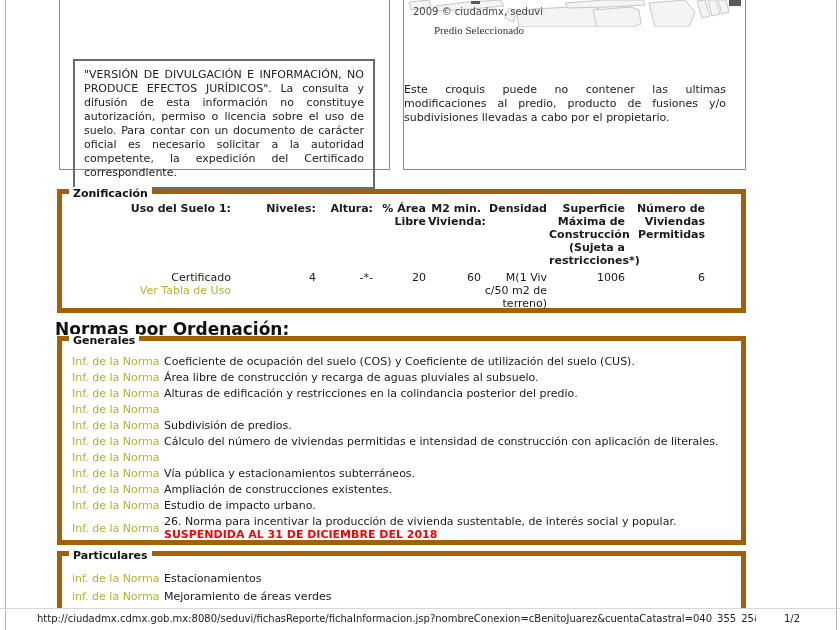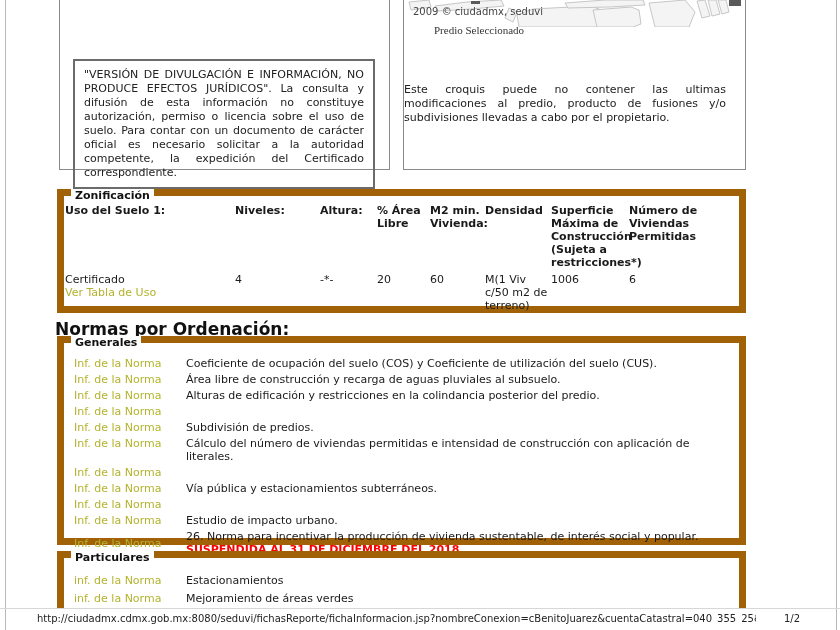--- a/index.html
+++ b/index.html
@@ -16,38 +16,38 @@
 
   .disclaimer{position:absolute;left:13px;top:72px;width:302px;border:2px solid #6b6b6b;
               padding:7px 9px;box-sizing:border-box;text-align:justify;line-height:14px;color:#222;}
 
   .mapwrap{position:absolute;left:1px;top:13px;width:339px;height:27px;overflow:hidden;}
   .copyright{position:absolute;left:9px;top:19px;font-size:10px;color:#444;}
   .legend-label{position:absolute;left:30px;top:37px;color:#333;font-family:Liberation Serif, serif;}
   .croquis-note{position:absolute;left:0;top:96px;width:322px;text-align:justify;line-height:14px;color:#222;}
 
   
-  .fset{position:absolute;border:7px solid #a16207;background:#fff;box-sizing:border-box;}
+  .fset{position:absolute;border:5px solid #a16207;background:#fff;box-sizing:border-box;}
   .fset .legend{position:absolute;top:-7px;left:7px;background:#fff;padding:0 4px;font-weight:bold;color:#111;}
 
   .fset.zonif{left:57px;top:189px;width:689px;height:124px;}
   .zon-table{border-collapse:collapse;table-layout:fixed;width:644px;margin-top:6px;}
-  .zon-table td{vertical-align:top;text-align:left;padding:2px 1px;line-height:13px;}
+  .zon-table td{vertical-align:top;text-align:right;padding:2px 1px;line-height:13px;}
   .zon-table .hdr td{font-weight:bold;height:60px;}
   .uso-link{display:block;}
 
   a.lnk{color:#b3b32e;text-decoration:none;cursor:pointer;}
 
   .normas-title{position:absolute;left:55px;top:319px;font-weight:bold;font-size:17px;color:#111;}
 
   .fset.generales{left:57px;top:336px;width:689px;height:209px;}
   .rows{padding:14px 8px 0 10px;}
   .norma-row{display:flex;align-items:flex-start;margin-bottom:3px;line-height:13px;}
   .norma-row .lnk{flex:0 0 92px;}
-  .norma-row .txt{flex:1;margin-left:20px;}
+  .norma-row .txt{flex:1;}
   .norma-row.tall{align-items:center;}
   .red{color:#ff0000;font-weight:bold;}
 
   .fset.particulares{left:57px;top:551px;width:689px;height:57px;border-bottom:none;}
   .fset.particulares .rows{padding-top:16px;}
   .fset.particulares .norma-row{margin-bottom:5px;}
 
   .page-bottom{position:absolute;left:0;top:608px;width:840px;height:1px;background:#d7d7d7;}
   .footer{position:absolute;left:37px;right:40px;top:613px;display:flex;font-size:10px;color:#222;}
   .footer .url{white-space:nowrap;overflow:hidden;}
@@ -163,20 +163,21 @@
       </div>
       <div class="norma-row">
         <a class="lnk">Inf. de la Norma</a>
       </div>
       <div class="norma-row">
         <a class="lnk">Inf. de la Norma</a>
         <span class="txt">Vía pública y estacionamientos subterráneos.</span>
       </div>
       <div class="norma-row">
         <a class="lnk">Inf. de la Norma</a>
+        <span class="txt">Ampliación de construcciones existentes.</span>
       </div>
       <div class="norma-row">
         <a class="lnk">Inf. de la Norma</a>
         <span class="txt">Estudio de impacto urbano.</span>
       </div>
       <div class="norma-row tall">
         <a class="lnk">Inf. de la Norma</a>
         <span class="txt"><span>26. Norma para incentivar la producción de vivienda sustentable, de interés social y popular.</span> <span class="red">SUSPENDIDA AL 31 DE DICIEMBRE DEL 2018</span></span>
       </div>
     </div>

